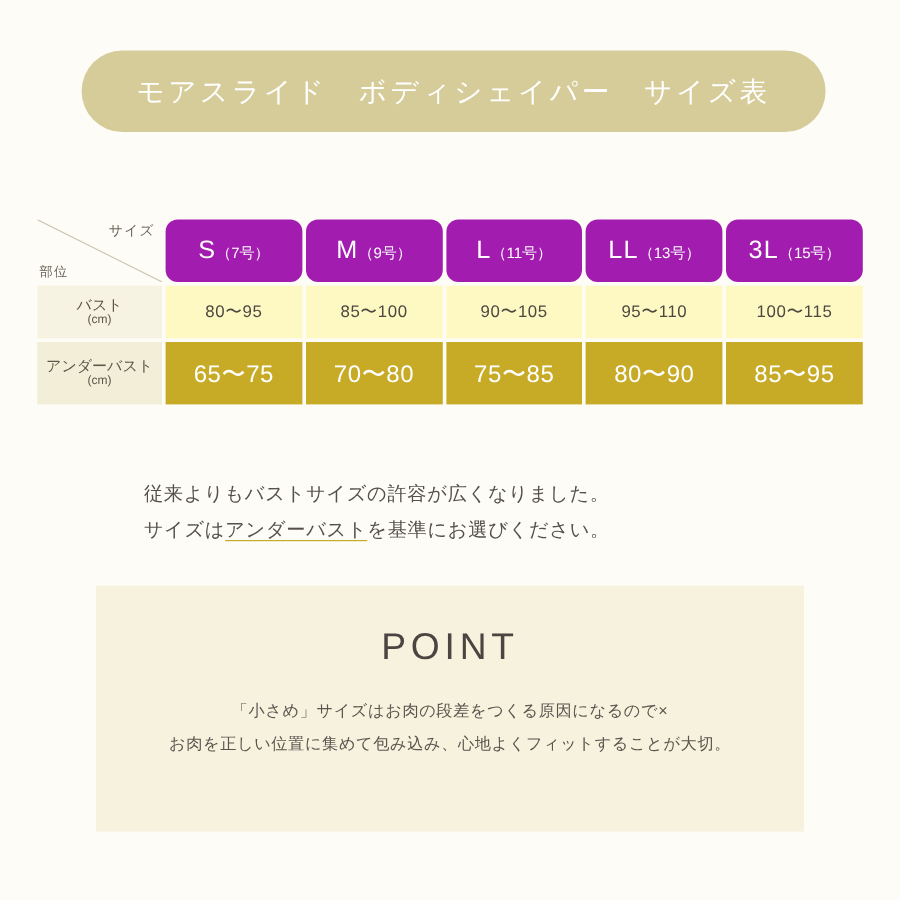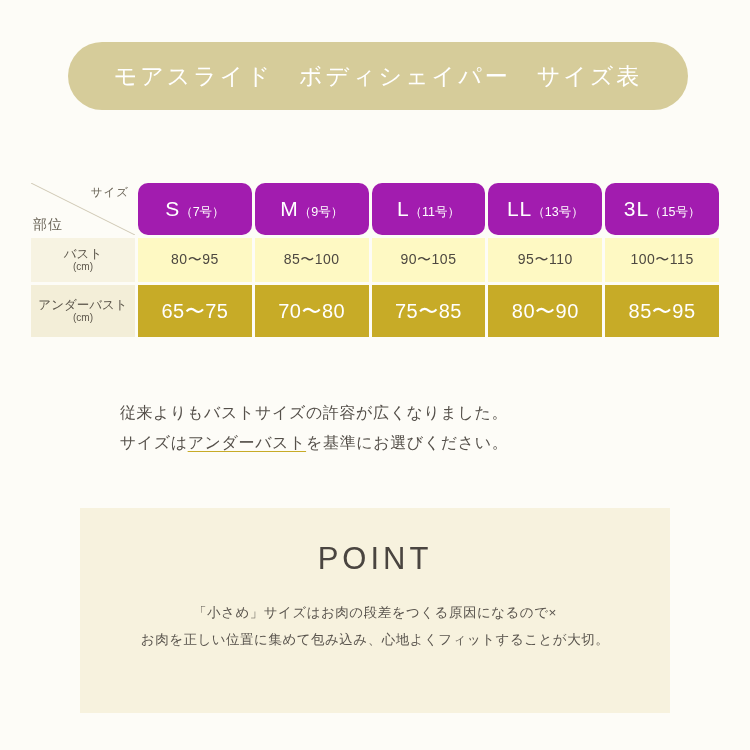--- a/index.html
+++ b/index.html
@@ -73,21 +73,21 @@
     right: 6px;
     top: 2px;
     font-size: 11.5px;
     color: #6b6558;
     letter-spacing: 1px;
   }
   .corner-cell .lbl-part {
     position: absolute;
     left: 2px;
     bottom: 1px;
-    font-size: 14px;
+    font-size: 11px;
     color: #6b6558;
     letter-spacing: 1px;
   }
 
   
   .hdr {
     background: #a21caf;
     color: #ffffff;
     height: 44px;
     border-radius: 10px;
@@ -149,21 +149,21 @@
   .note .u {
     text-decoration: underline;
     text-decoration-color: #c7ab27;
     text-underline-offset: 3px;
   }
 
   
   .point-box {
     position: absolute;
     left: 80px;
-    top: 508px;
+    top: 488px;
     width: 590px;
     height: 205px;
     background: #f7f2de;
     display: flex;
     flex-direction: column;
     align-items: center;
   }
   .point-title {
     margin-top: 33px;
     font-size: 31px;

